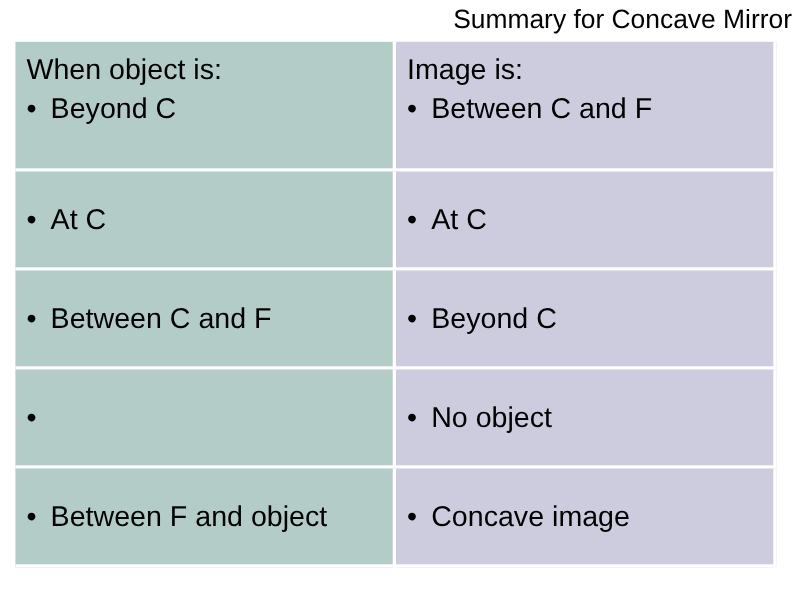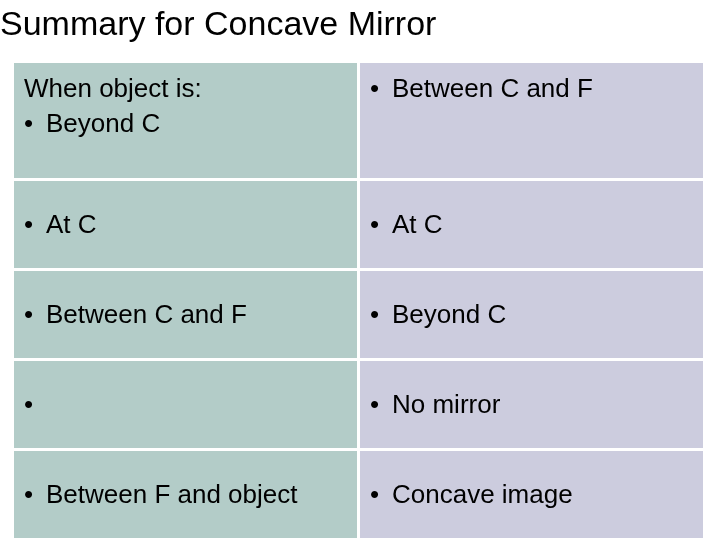--- a/index.html
+++ b/index.html
@@ -5,23 +5,23 @@
   * { margin: 0; padding: 0; box-sizing: border-box; }
   body {
     width: 720px;
     height: 540px;
     background: #fff;
     font-family: Arial, Helvetica, sans-serif;
     color: #000;
     overflow: hidden;
   }
   .title {
-    text-align: left;
-    font-size: 34px;
-    padding: 4px 0 20px 0;
+    text-align: right;
+    font-size: 24px;
+    padding: 4px 0 6px 0;
     font-weight: normal;
   }
   .grid {
     display: grid;
     grid-template-columns: 1fr 1fr;
     grid-template-rows: auto repeat(4, 1fr);
     width: 692px;
     margin: 0 14px;
   }
   .cell {
@@ -46,20 +46,21 @@
 <div class="grid">
 
   <div class="cell col-left head">
     <div>When object is:</div>
     <div class="bullet-line">
       <span class="bullet">•</span>
       <span>Beyond C</span>
     </div>
   </div>
   <div class="cell col-right head">
+    <div>Image is:</div>
     <div class="bullet-line">
       <span class="bullet">•</span>
       <span>Between C and F</span>
     </div>
   </div>
 
   <div class="cell col-left body">
     <div class="bullet-line">
       <span class="bullet">•</span>
       <span>At C</span>
@@ -86,21 +87,21 @@
   </div>
 
   <div class="cell col-left body">
     <div class="bullet-line">
       <span class="bullet">•</span>
     </div>
   </div>
   <div class="cell col-right body">
     <div class="bullet-line">
       <span class="bullet">•</span>
-      <span>No mirror</span>
+      <span>No object</span>
     </div>
   </div>
 
   <div class="cell col-left body">
     <div class="bullet-line">
       <span class="bullet">•</span>
       <span>Between F and object</span>
     </div>
   </div>
   <div class="cell col-right body">

